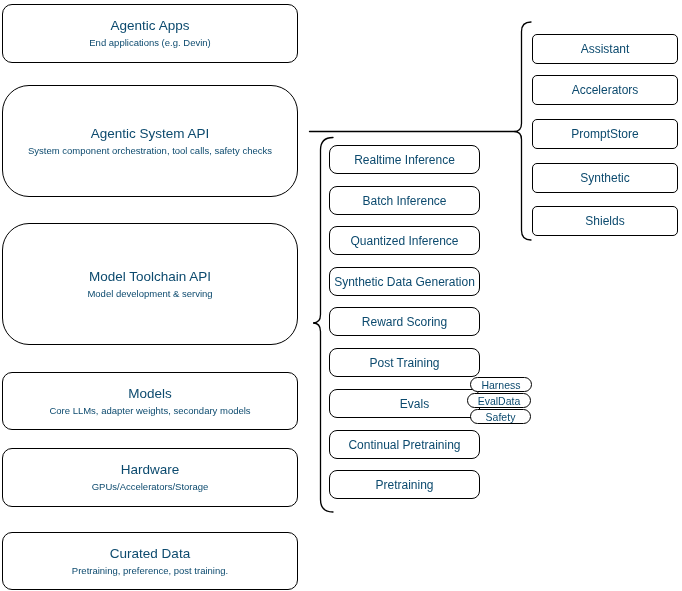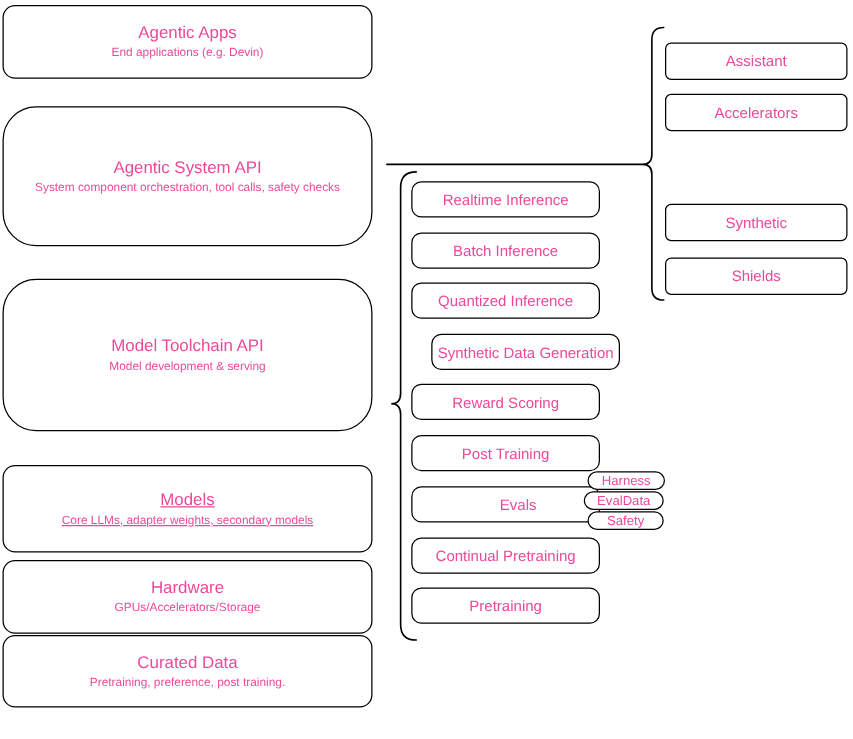--- a/index.html
+++ b/index.html
@@ -1,19 +1,19 @@
 <!DOCTYPE html>
 <html><head>
 <meta charset="utf-8">
 <title>Diagram</title>
 <style>
   html,body { margin:0; padding:0; background:#ffffff; }
   .canvas {
     position:relative; width:682px; height:591px; background:#ffffff;
-    font-family:"Liberation Sans", sans-serif; color:#ec4899; overflow:hidden;
+    font-family:"Liberation Sans", sans-serif; color:#0c4a6e; overflow:hidden;
   }
   .bigbox {
     position:absolute; left:2px; width:296px; box-sizing:border-box;
     border:1.3px solid #000000; background:#ffffff; z-index:2;
     display:flex; flex-direction:column; align-items:center; justify-content:center;
     text-align:center; gap:3px;
   }
   .bigbox .t { font-size:13.5px; line-height:16px; white-space:nowrap; }
   .bigbox .s { font-size:9.5px;  line-height:12px; white-space:nowrap; }
   .r10 { border-radius:10px; }
@@ -54,45 +54,46 @@
     <div class="s">End applications (e.g. Devin)</div>
   </div>
   <div class="bigbox r27" style="top:223px;height:122px;">
     <div class="t">Model Toolchain API</div>
     <div class="s">Model development &amp; serving</div>
   </div>
   <div class="bigbox r27" style="top:85px;height:112px;">
     <div class="t">Agentic System API</div>
     <div class="s">System component orchestration, tool calls, safety checks</div>
   </div>
-  <div class="bigbox r10" style="top:372px;height:70px;text-decoration:underline;">
+  <div class="bigbox r10" style="top:372px;height:58px;">
     <div class="t">Models</div>
     <div class="s">Core LLMs, adapter weights, secondary models</div>
   </div>
   <div class="bigbox r10" style="top:448px;height:59px;">
     <div class="t">Hardware</div>
     <div class="s">GPUs/Accelerators/Storage</div>
   </div>
-  <div class="bigbox r10" style="top:508px;height:58px;">
+  <div class="bigbox r10" style="top:532px;height:58px;">
     <div class="t">Curated Data</div>
     <div class="s">Pretraining, preference, post training.</div>
   </div>
 
   <div class="midbox" style="top:145px;">Realtime Inference</div>
   <div class="midbox" style="top:186px;">Batch Inference</div>
   <div class="midbox" style="top:226px;">Quantized Inference</div>
-  <div class="midbox" style="top:267px;margin-left:16px;">Synthetic Data Generation</div>
+  <div class="midbox" style="top:267px;">Synthetic Data Generation</div>
   <div class="midbox" style="top:307px;">Reward Scoring</div>
   <div class="midbox" style="top:348px;">Post Training</div>
   <div class="midbox" style="top:389px;padding-left:20px;">Evals</div>
   <div class="midbox" style="top:430px;">Continual Pretraining</div>
   <div class="midbox" style="top:470px;">Pretraining</div>
 
   <div class="pill" style="left:470px;top:377px;width:62px;">Harness</div>
   <div class="pill" style="left:467px;top:393px;width:64px;">EvalData</div>
   <div class="pill" style="left:470px;top:409px;width:61px;">Safety</div>
 
   <div class="rightbox" style="top:34px;">Assistant</div>
   <div class="rightbox" style="top:75px;">Accelerators</div>
+  <div class="rightbox" style="top:119px;">PromptStore</div>
   <div class="rightbox" style="top:163px;">Synthetic</div>
   <div class="rightbox" style="top:206px;">Shields</div>
 
 </div>
 
 </body></html>

